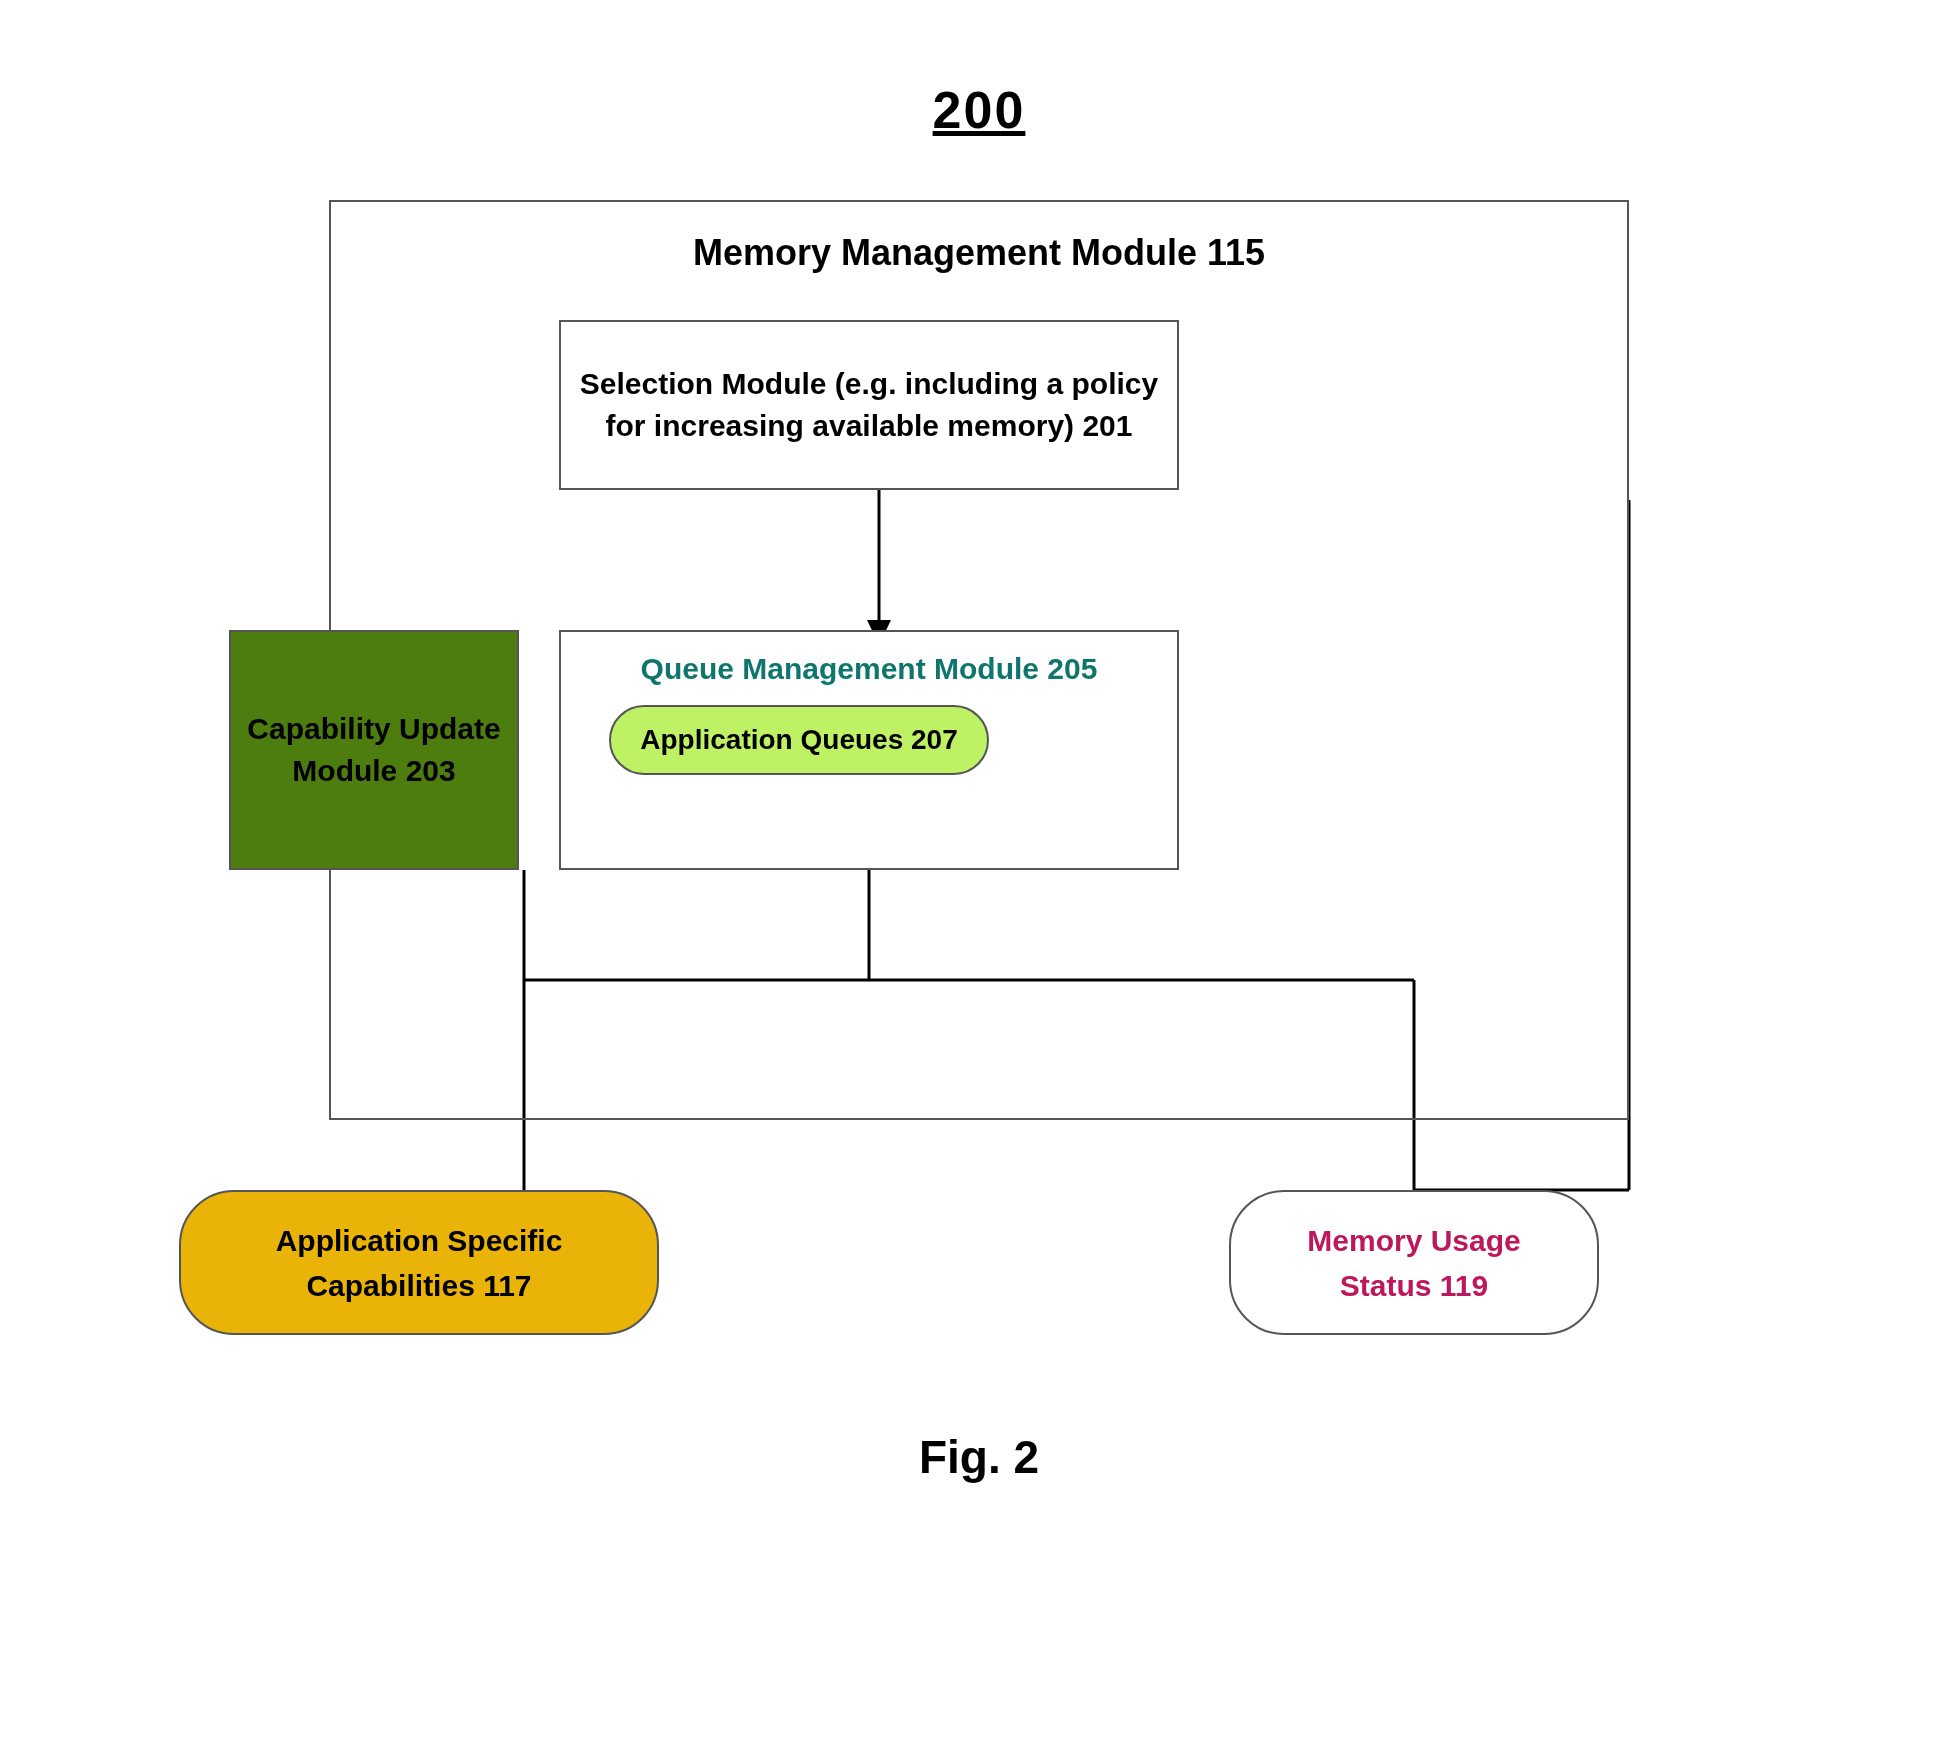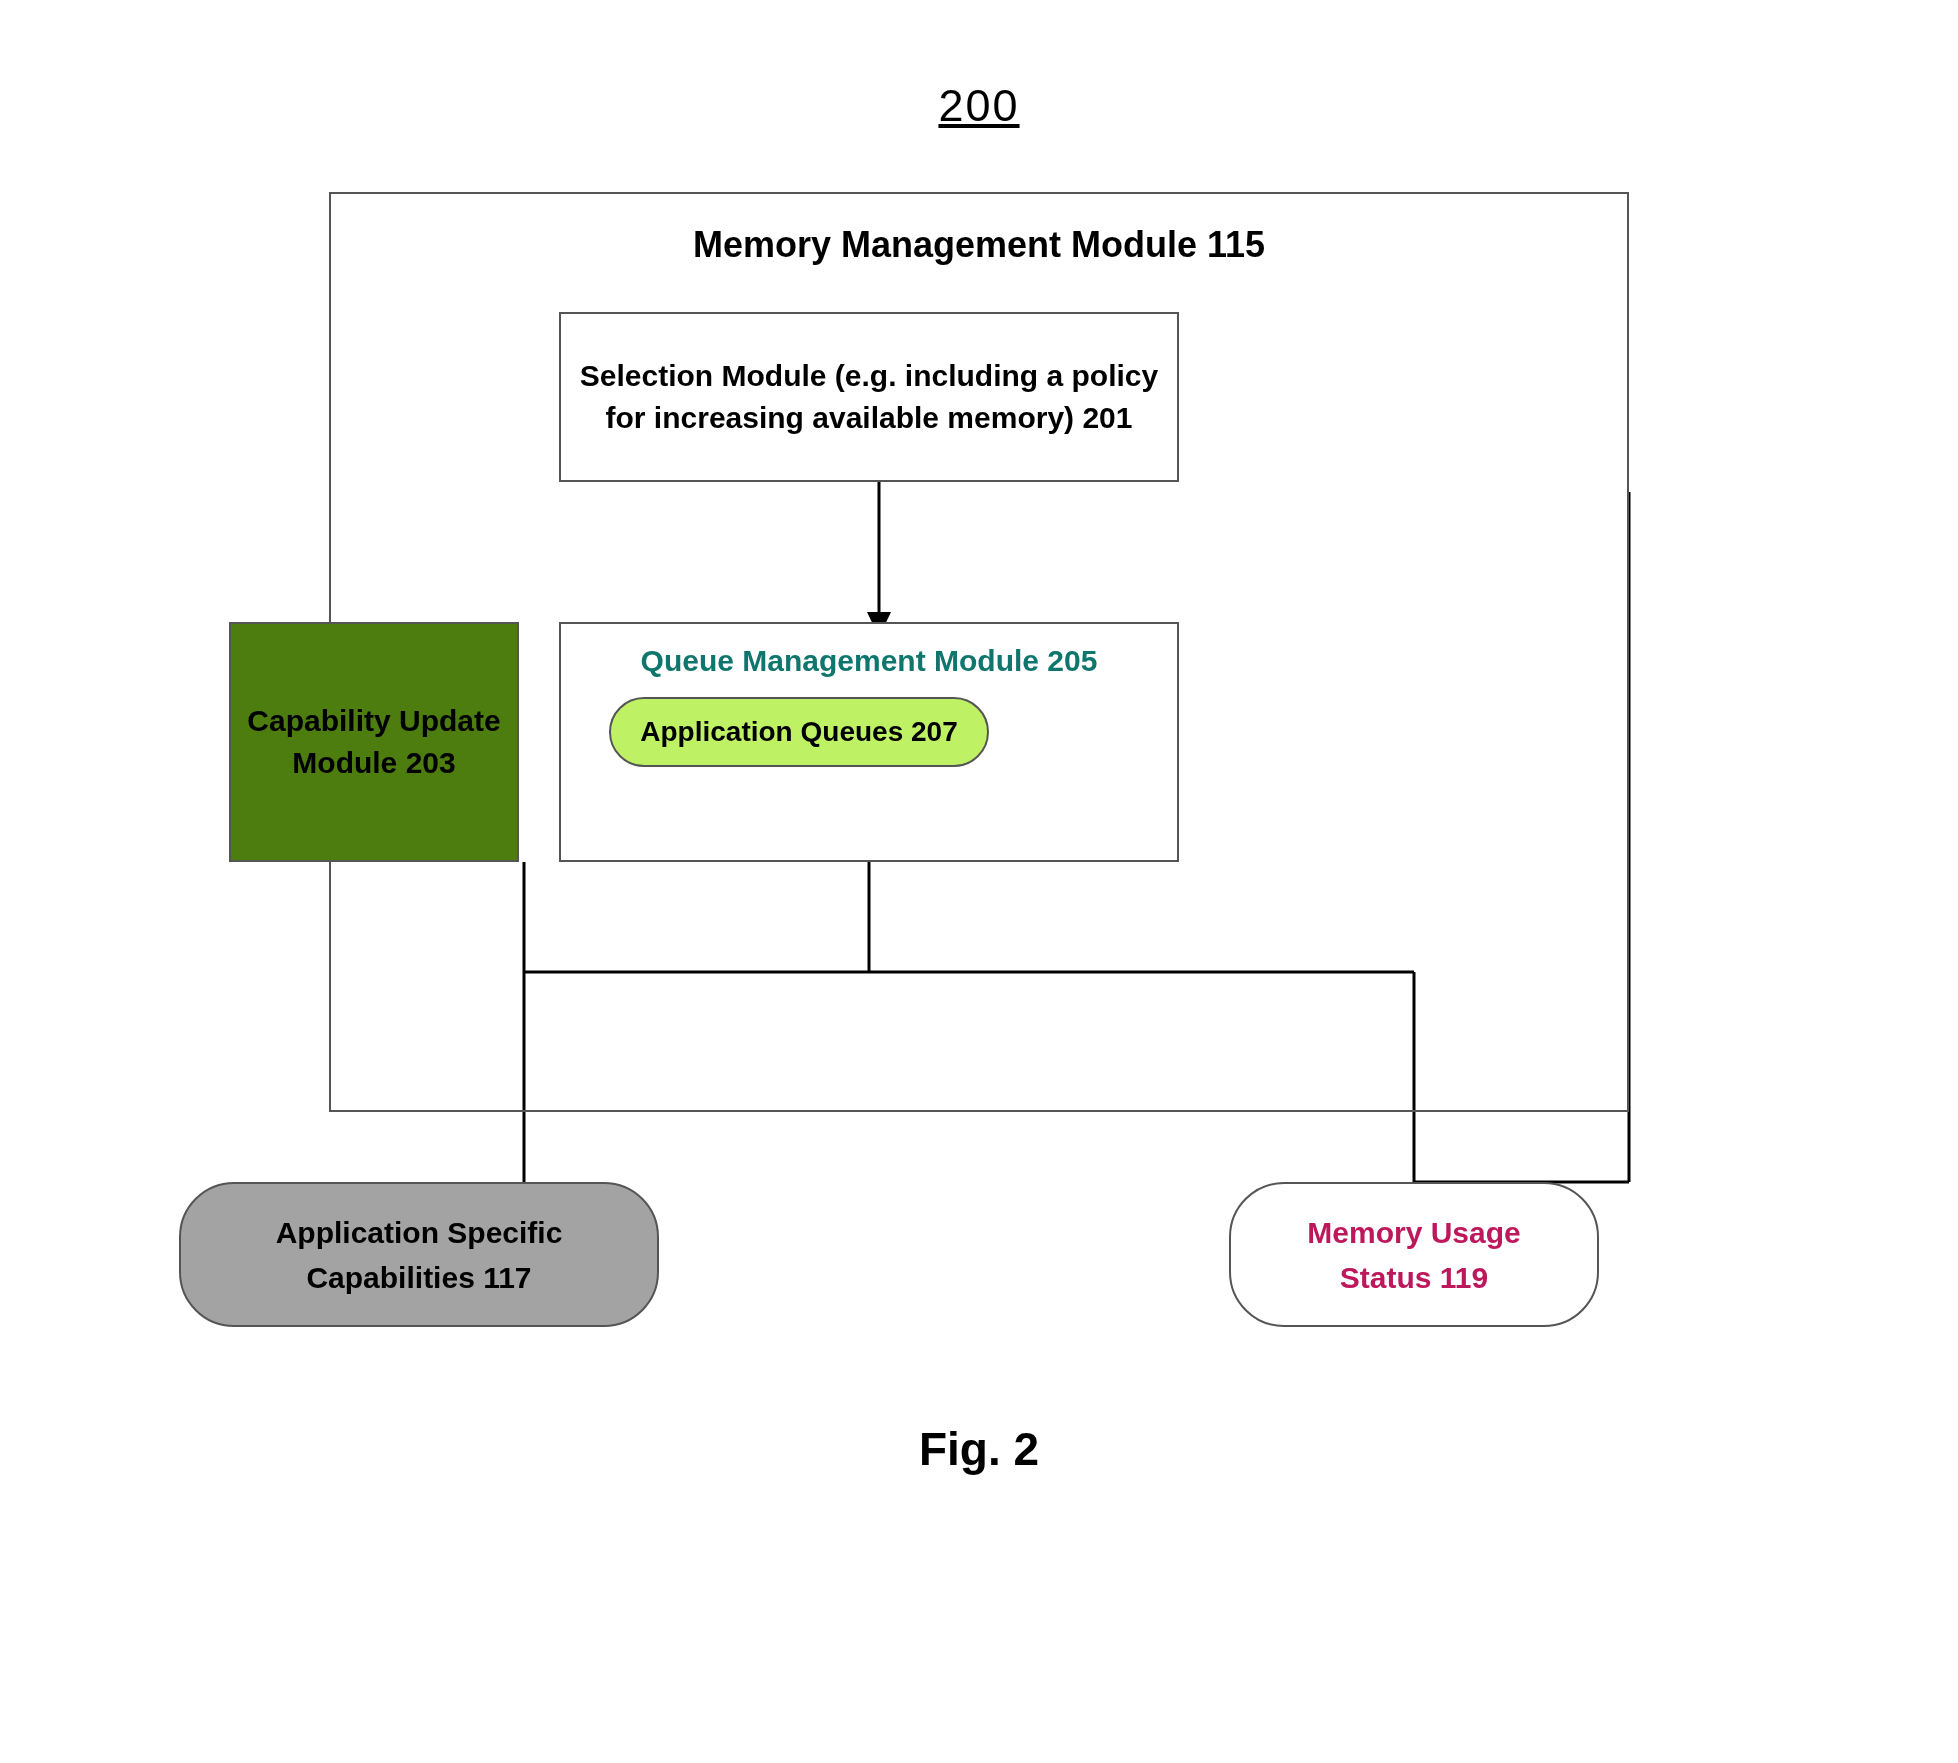--- a/index.html
+++ b/index.html
@@ -16,22 +16,22 @@
       width: 1958px;
       height: 1763px;
       position: relative;
       display: flex;
       flex-direction: column;
       align-items: center;
     }
 
     .diagram-title {
       margin-top: 80px;
-      font-size: 45px;
-      font-weight: normal;
+      font-size: 52px;
+      font-weight: bold;
       text-decoration: underline;
       color: #000;
       letter-spacing: 2px;
     }
 
     .diagram-area {
       position: relative;
       width: 1600px;
       height: 1200px;
       margin-top: 60px;
@@ -144,21 +144,21 @@
     
     
     .app-capabilities-pill {
       position: absolute;
       top: 990px;
       left: 0px;
       width: 480px;
       height: 145px;
       border: 2.5px solid #555;
       border-radius: 55px;
-      background: #a3a3a3;
+      background: #eab308;
       display: flex;
       align-items: center;
       justify-content: center;
     }
 
     .app-capabilities-label {
       font-size: 30px;
       text-align: center;
       color: #000;
       line-height: 1.5;

